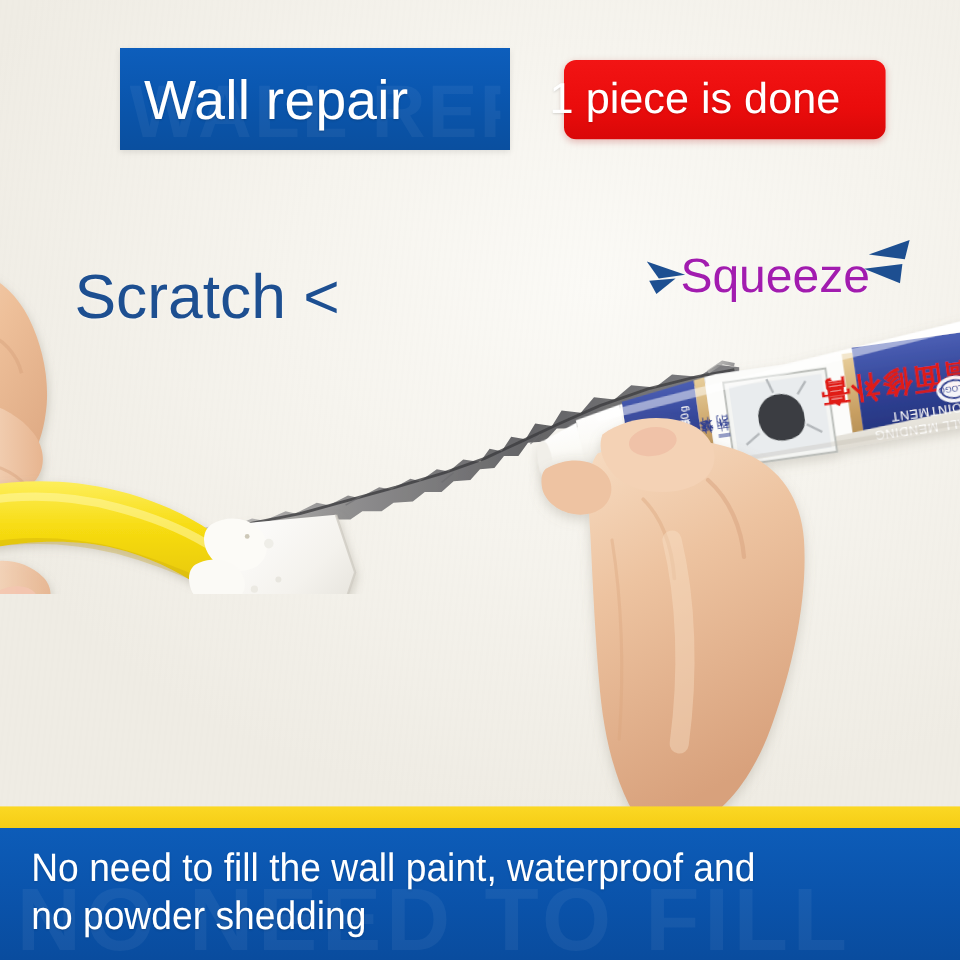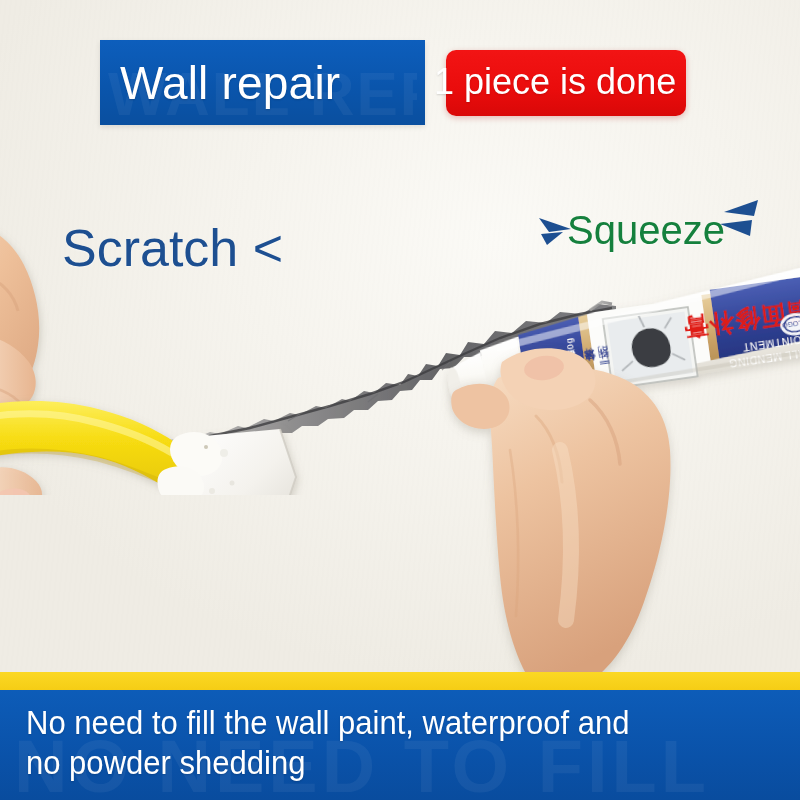--- a/index.html
+++ b/index.html
@@ -33,41 +33,41 @@
     letter-spacing:2px;white-space:nowrap;overflow:hidden;pointer-events:none;
   }
   .banner-blue .txt{
     position:relative;color:#fff;font-size:46px;line-height:1;
     padding-left:20px;letter-spacing:.2px;white-space:nowrap;
     text-shadow:0 1px 2px rgba(0,0,0,.18);
   }
 
   
   .badge-red{
-    position:absolute;left:446px;top:50px;width:240px;height:66px;
+    position:absolute;left:470px;top:50px;width:268px;height:66px;
     background:linear-gradient(180deg,#f21414 0%,#ea0c0c 60%,#d90808 100%);
     border-radius:10px;
     box-shadow:0 2px 6px rgba(170,0,0,.25);
   }
   .badge-red .txt{
     position:absolute;left:-12px;top:7px;width:268px;
     color:#fff;font-size:36px;line-height:50px;white-space:nowrap;
     text-shadow:0 1px 2px rgba(0,0,0,.15);
   }
 
   
   .lbl-scratch{
     position:absolute;left:62px;top:222px;
     color:#1d4f91;font-size:52px;line-height:1;white-space:nowrap;
     text-shadow:0 1px 2px rgba(255,255,255,.55);
     text-align:center;
   }
   .lbl-squeeze{
     position:absolute;left:567px;top:210px;
-    color:#15803d;font-size:40px;line-height:1;white-space:nowrap;
+    color:#a21caf;font-size:40px;line-height:1;white-space:nowrap;
     text-shadow:0 1px 2px rgba(255,255,255,.55);
   }
   .arrow-right{position:absolute;left:537px;top:212px;width:40px;height:40px;}
   .arrow-left{position:absolute;left:710px;top:196px;width:52px;height:52px;}
 
   
   .crack{position:absolute;left:150px;top:290px;width:470px;height:160px;}
 
   
   .scraper-grp{position:absolute;left:-20px;top:185px;width:330px;height:310px;}

